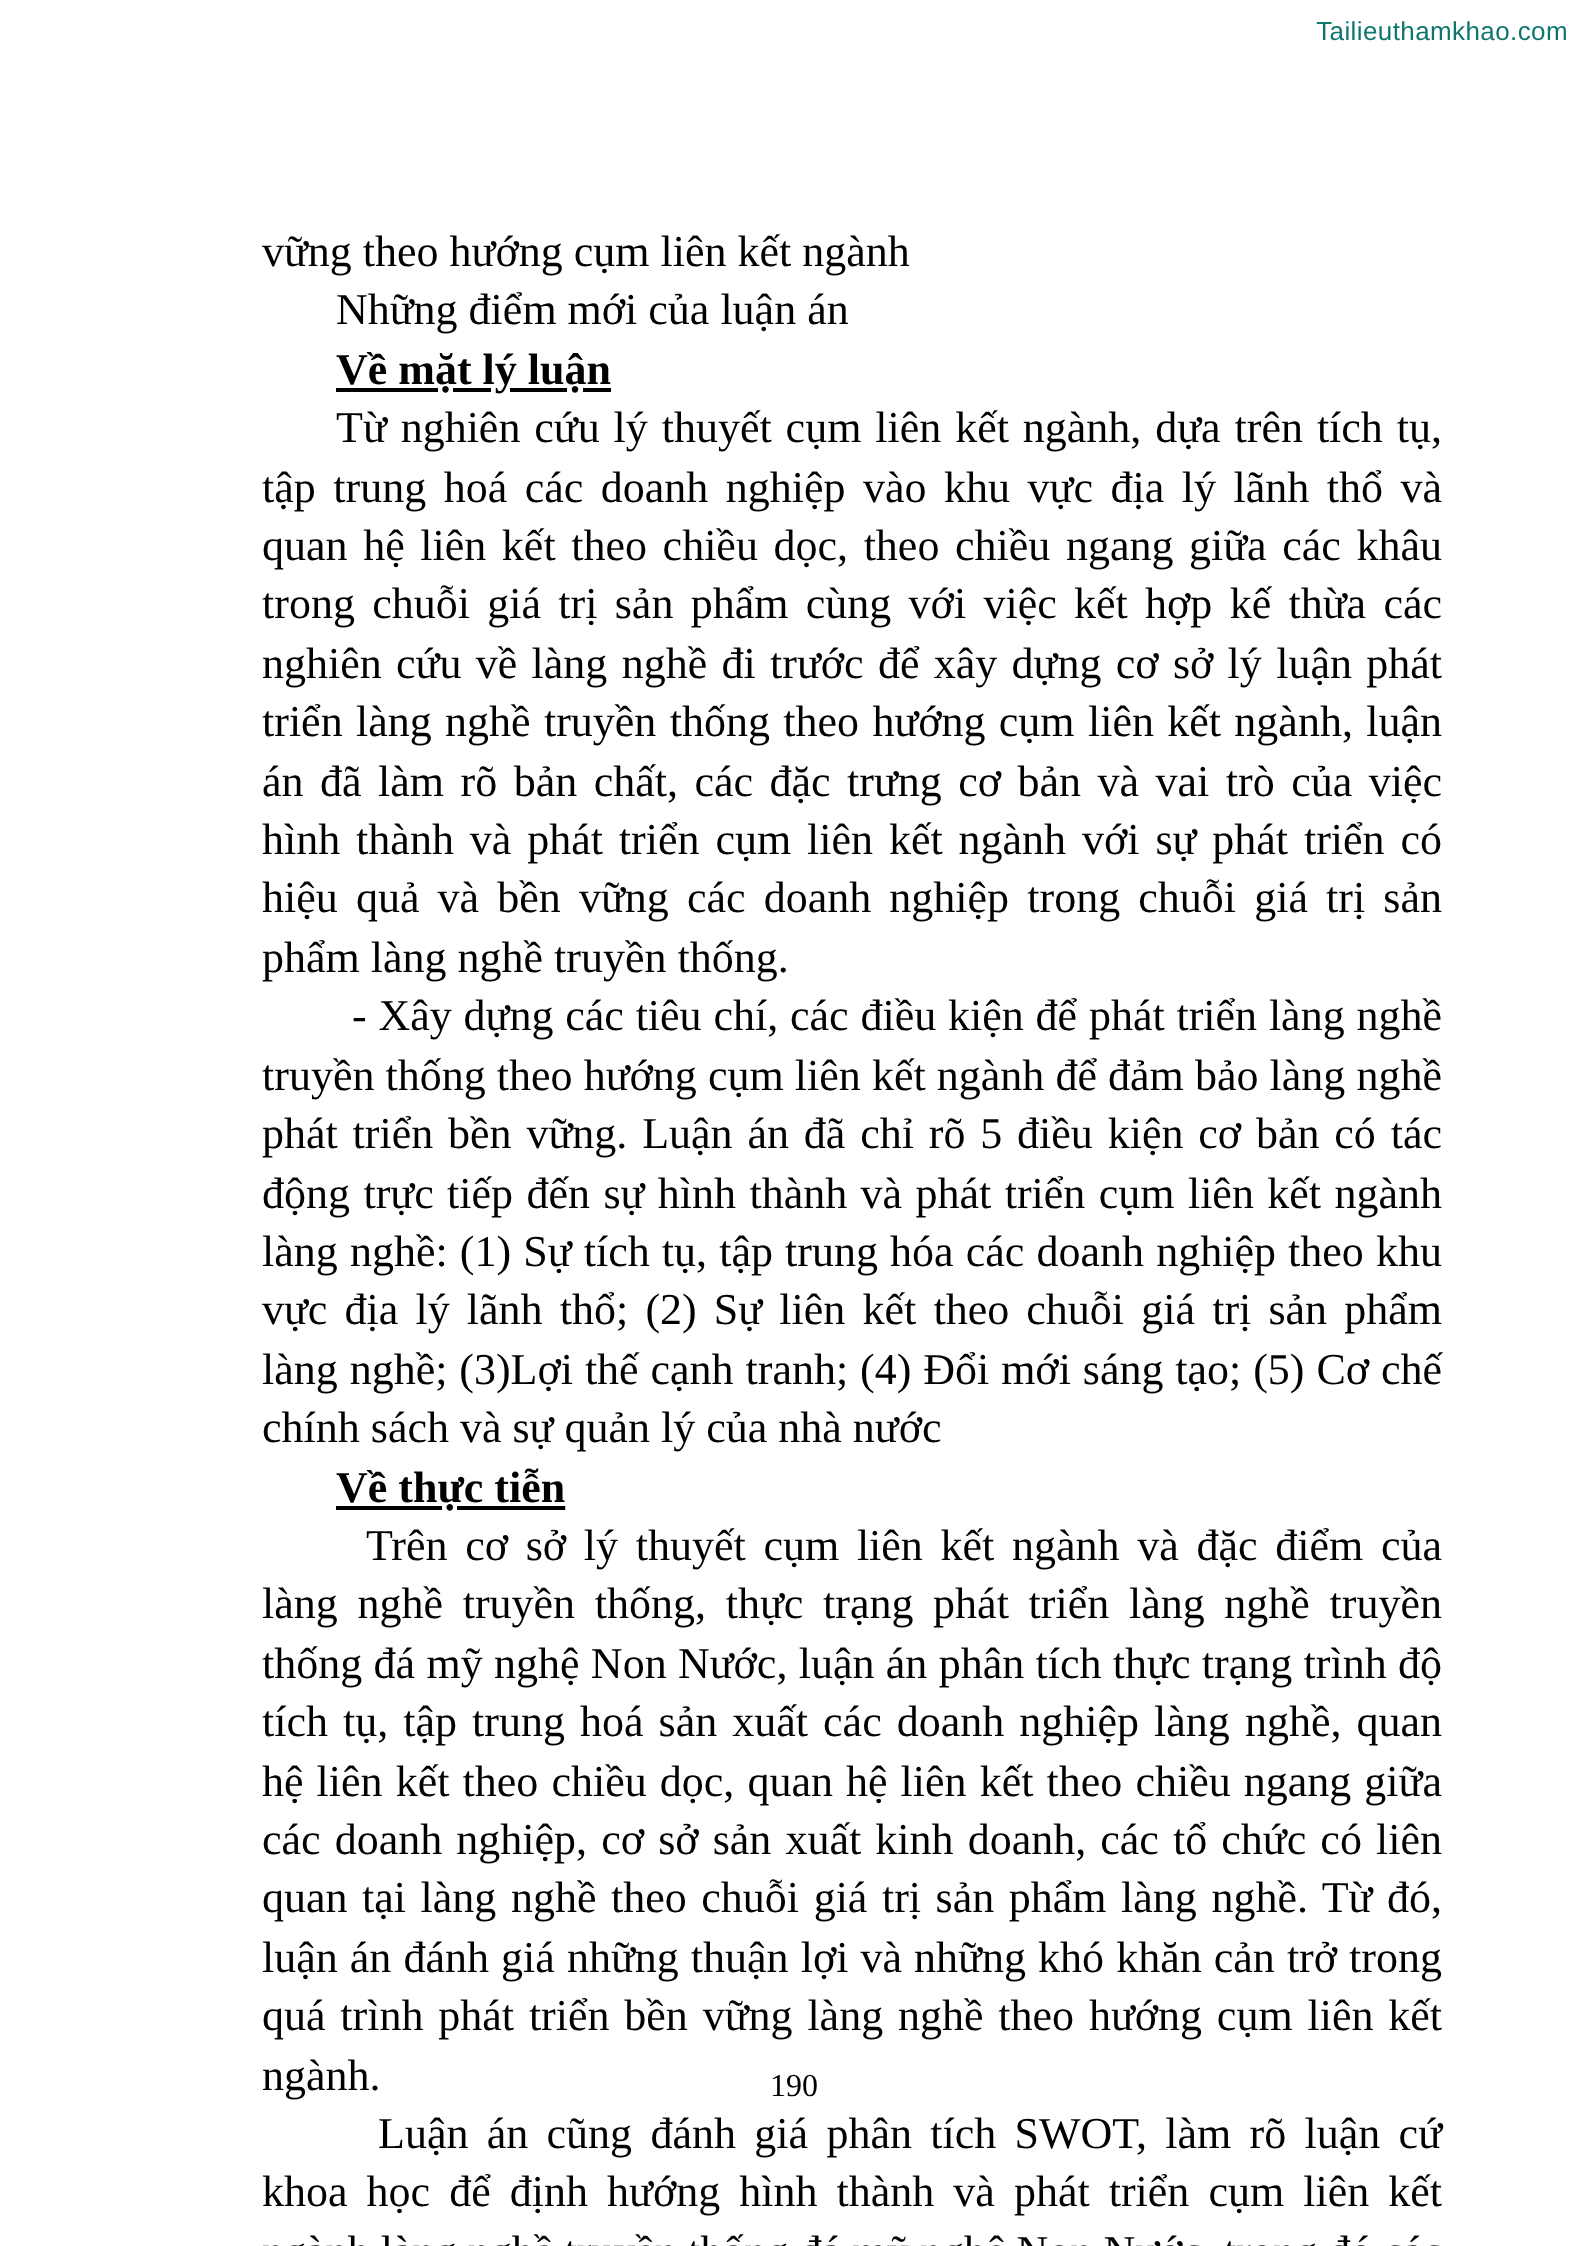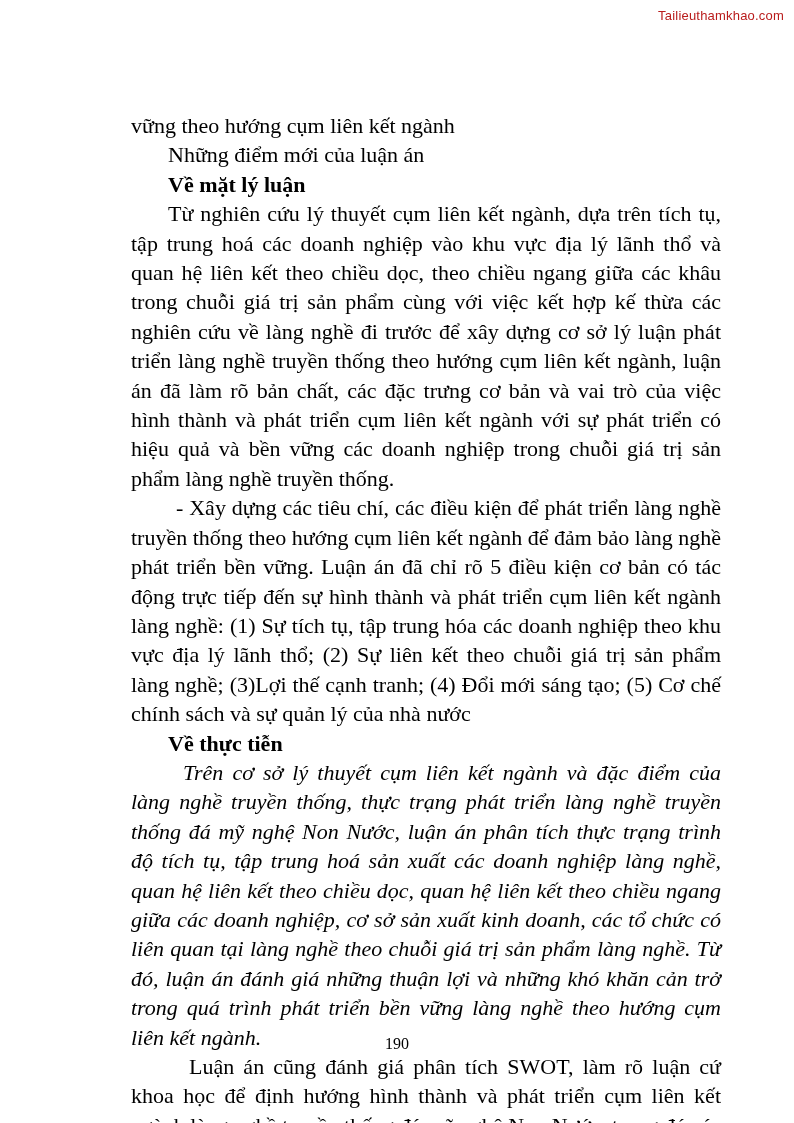--- a/index.html
+++ b/index.html
@@ -16,45 +16,46 @@
     overflow: hidden;
     font-family: "Liberation Serif", serif;
     color: #000000;
   }
   .watermark {
     position: absolute;
     top: 8px;
     right: 10px;
     font-family: "Liberation Sans", sans-serif;
     font-size: 13px;
-    color: #b91c1c;
+    color: #0f766e;
     letter-spacing: 0.2px;
   }
   .doc {
     position: absolute;
     top: 111px;
     left: 131px;
     width: 590px;
     font-size: 22px;
     line-height: 29.4px;
     text-align: left;
   }
   .doc p {
     margin: 0;
     padding: 0;
   }
   .justify {
     text-align: justify;
   }
   .bold {
     font-weight: bold;
+    text-decoration: underline;
   }
   .indent-sm { text-indent: 37px; }
   .indent-md { text-indent: 45px; }
-  .indent-lg { text-indent: 52px; font-style: italic; }
+  .indent-lg { text-indent: 52px; }
   .indent-xl { text-indent: 58px; }
   .page-number {
     position: absolute;
     bottom: 70px;
     left: 0;
     width: 100%;
     text-align: center;
     font-size: 16px;
     font-family: Liberation Serif, serif;
   }

